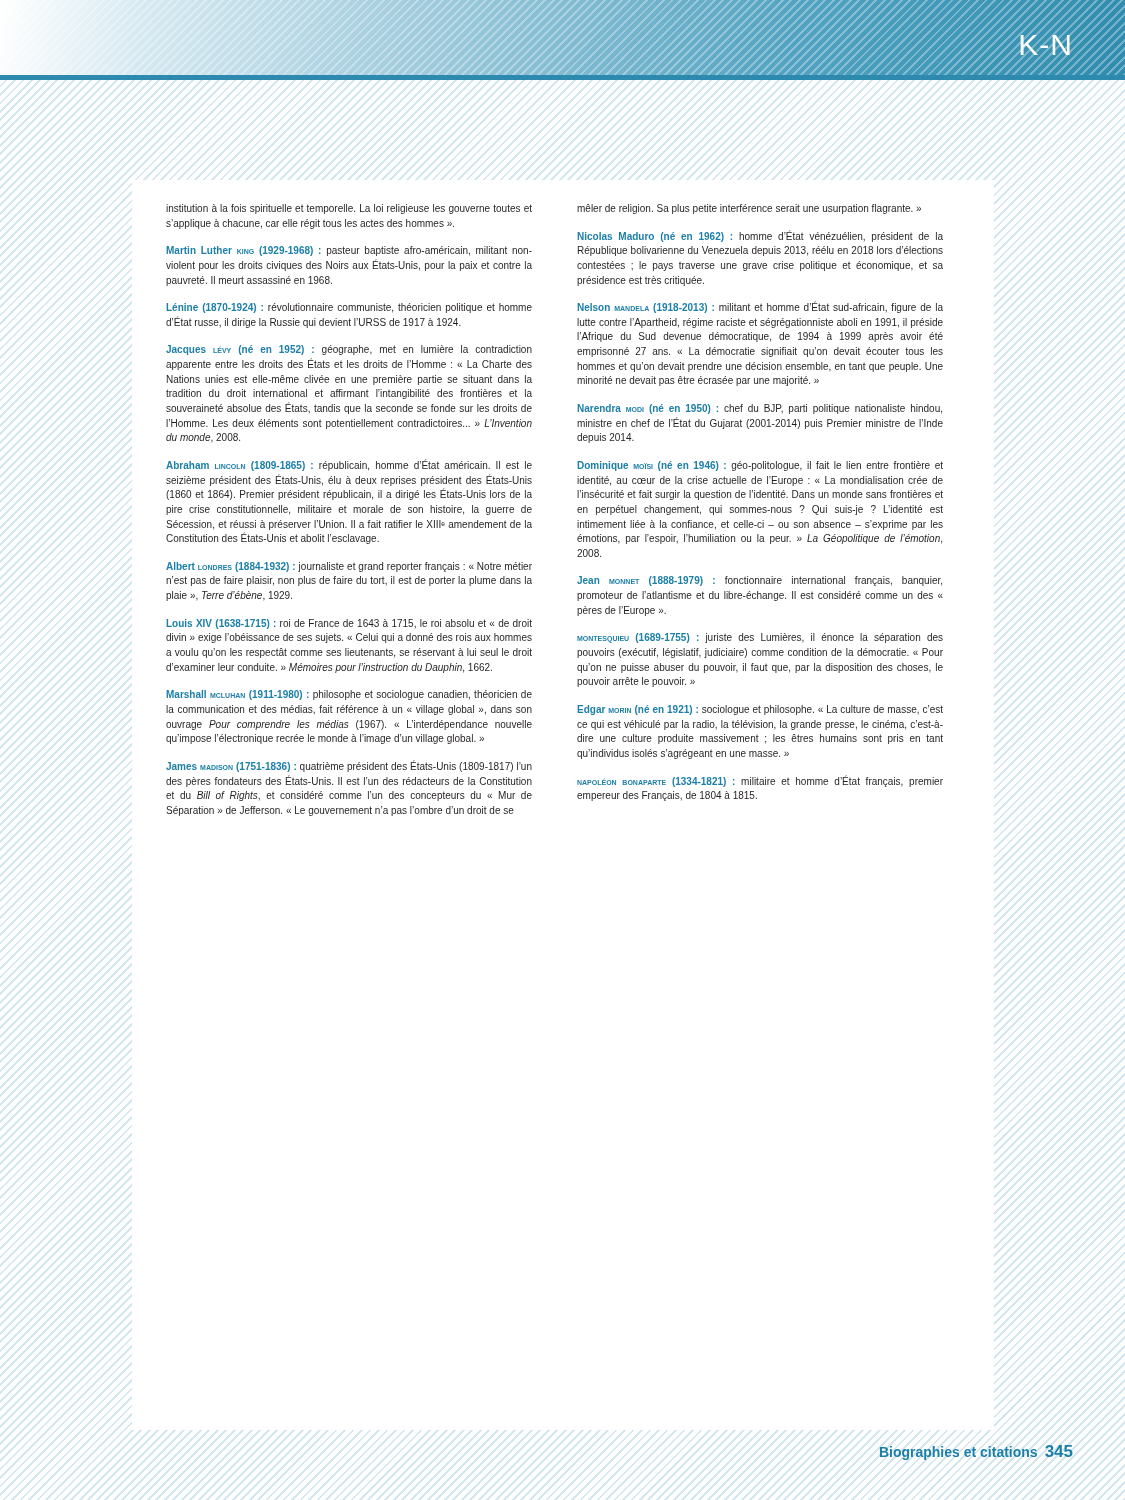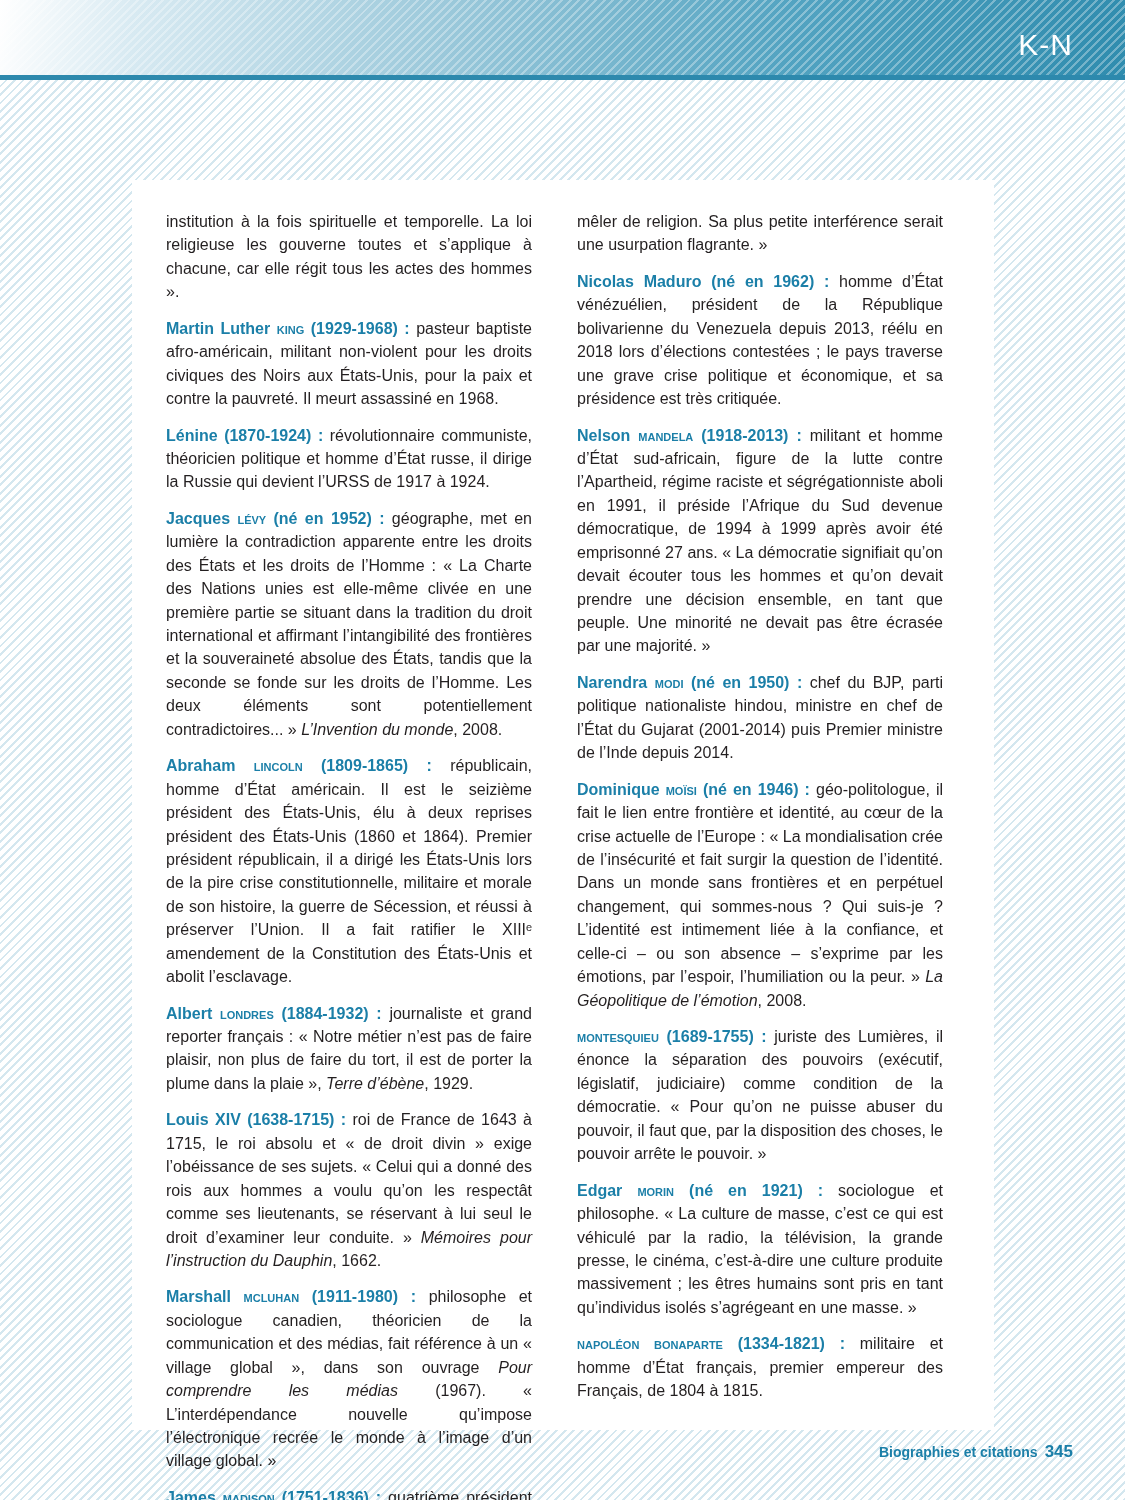--- a/index.html
+++ b/index.html
@@ -76,22 +76,22 @@
     display: flex;
     gap: 45px;
     height: 100%;
   }
   .col {
     width: 366px;
     box-sizing: border-box;
   }
 
   p.entry {
-    margin: 8px 0 13px 0;
-    font-size: 16px;
+    margin: 0 0 13px 0;
+    font-size: 10px;
     line-height: 1.465;
     color: #231f20;
     text-align: justify;
     font-family: "Liberation Sans", sans-serif;
     hyphens: auto;
   }
   p.entry:last-child { margin-bottom: 0; }
 
   .name {
     color: #1b7fa8;
@@ -144,20 +144,21 @@
           <p class="entry"><span class="name"><span>Louis XIV</span><span> (1638-1715) :</span></span><span> roi de France de 1643 à 1715, le roi absolu et « de droit divin » exige l’obéissance de ses sujets. « Celui qui a donné des rois aux hommes a voulu qu’on les respectât comme ses lieutenants, se réservant à lui seul le droit d’examiner leur conduite. » </span><span class="it">Mémoires pour l’instruction du Dauphin</span><span>, 1662.</span></p>
           <p class="entry"><span class="name"><span>Marshall </span><span class="sc">McLuhan</span><span> (1911-1980) :</span></span><span> philosophe et sociologue canadien, théoricien de la communication et des médias, fait référence à un « village global », dans son ouvrage </span><span class="it">Pour comprendre les médias</span><span> (1967). « L’interdépendance nouvelle qu’impose l’électronique recrée le monde à l’image d’un village global. »</span></p>
           <p class="entry"><span class="name"><span>James </span><span class="sc">Madison</span><span> (1751-1836) :</span></span><span> quatrième président des États-Unis (1809-1817) l’un des pères fondateurs des États-Unis. Il est l’un des rédacteurs de la Constitution et du </span><span class="it">Bill of Rights</span><span>, et considéré comme l’un des concepteurs du « Mur de Séparation » de Jefferson. « Le gouvernement n’a pas l’ombre d’un droit de se</span></p>
         </div>
       <div class="col" id="col-right">
           <p class="entry"><span>mêler de religion. Sa plus petite interférence serait une usurpation flagrante. »</span></p>
           <p class="entry"><span class="name"><span>Nicolas Maduro</span><span> (né en 1962) :</span></span><span> homme d’État vénézuélien, président de la République bolivarienne du Venezuela depuis 2013, réélu en 2018 lors d’élections contestées ; le pays traverse une grave crise politique et économique, et sa présidence est très critiquée.</span></p>
           <p class="entry"><span class="name"><span>Nelson </span><span class="sc">Mandela</span><span> (1918-2013) :</span></span><span> militant et homme d’État sud-africain, figure de la lutte contre l’Apartheid, régime raciste et ségrégationniste aboli en 1991, il préside l’Afrique du Sud devenue démocratique, de 1994 à 1999 après avoir été emprisonné 27 ans. « La démocratie signifiait qu’on devait écouter tous les hommes et qu’on devait prendre une décision ensemble, en tant que peuple. Une minorité ne devait pas être écrasée par une majorité. »</span></p>
           <p class="entry"><span class="name"><span>Narendra </span><span class="sc">Modi</span><span> (né en 1950) :</span></span><span> chef du BJP, parti politique nationaliste hindou, ministre en chef de l’État du Gujarat (2001-2014) puis Premier ministre de l’Inde depuis 2014.</span></p>
           <p class="entry"><span class="name"><span>Dominique </span><span class="sc">Moïsi</span><span> (né en 1946) :</span></span><span> géo-politologue, il fait le lien entre frontière et identité, au cœur de la crise actuelle de l’Europe : « La mondialisation crée de l’insécurité et fait surgir la question de l’identité. Dans un monde sans frontières et en perpétuel changement, qui sommes-nous ? Qui suis-je ? L’identité est intimement liée à la confiance, et celle-ci – ou son absence – s’exprime par les émotions, par l’espoir, l’humiliation ou la peur. » </span><span class="it">La Géopolitique de l’émotion</span><span>, 2008.</span></p>
+          <p class="entry"><span class="name"><span>Jean </span><span class="sc">Monnet</span><span> (1888-1979) :</span></span><span> fonctionnaire international français, banquier, promoteur de l’atlantisme et du libre-échange. Il est considéré comme un des « pères de l’Europe ».</span></p>
           <p class="entry"><span class="name"><span class="sc">Montesquieu</span><span> (1689-1755) :</span></span><span> juriste des Lumières, il énonce la séparation des pouvoirs (exécutif, législatif, judiciaire) comme condition de la démocratie. « Pour qu’on ne puisse abuser du pouvoir, il faut que, par la disposition des choses, le pouvoir arrête le pouvoir. »</span></p>
           <p class="entry"><span class="name"><span>Edgar </span><span class="sc">Morin</span><span> (né en 1921) :</span></span><span> sociologue et philosophe. « La culture de masse, c’est ce qui est véhiculé par la radio, la télévision, la grande presse, le cinéma, c’est-à-dire une culture produite massivement ; les êtres humains sont pris en tant qu’individus isolés s’agrégeant en une masse. »</span></p>
           <p class="entry"><span class="name"><span class="sc">Napoléon Bonaparte</span><span> (1334-1821) :</span></span><span> militaire et homme d’État français, premier empereur des Français, de 1804 à 1815.</span></p>
         </div>
     </div>
   </div>
 
   <div class="footer">
     <span class="label">Biographies et citations</span><span class="pagenum">345</span>
   </div>

